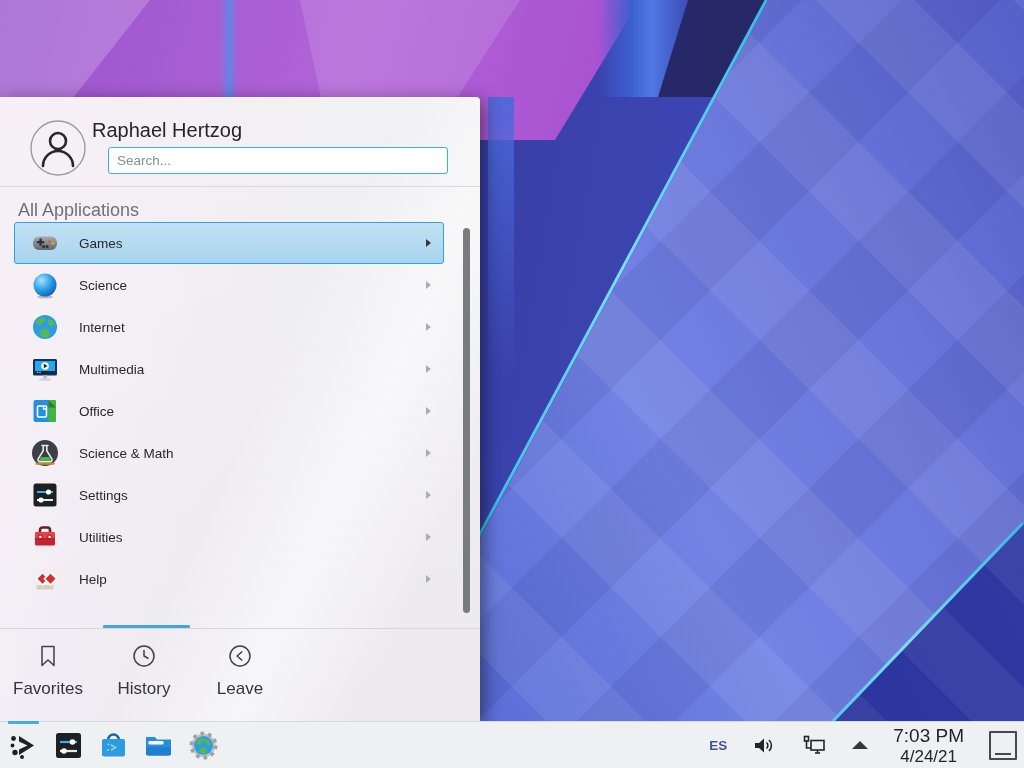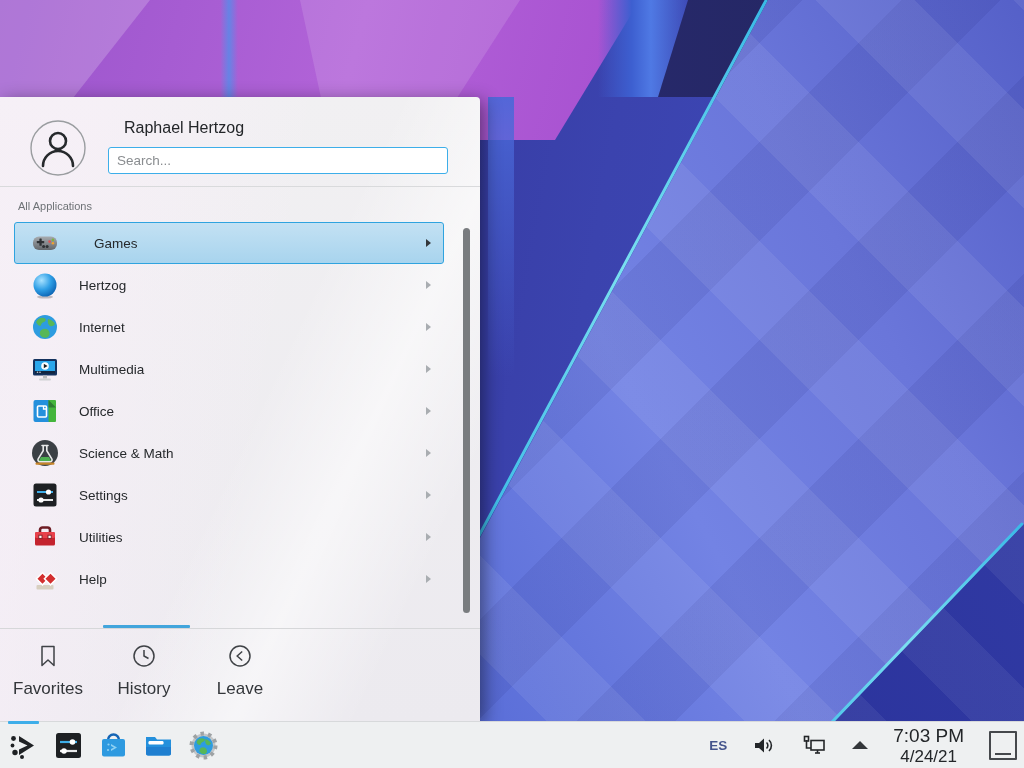--- a/index.html
+++ b/index.html
@@ -38,33 +38,33 @@
   
   .popup { position:absolute; left:0; top:97px; width:480px; height:624px;
     border-radius:0 4px 0 0; box-shadow:4px 4px 18px rgba(0,0,0,.45);
     background:
       linear-gradient(115deg, rgba(255,255,255,0) 52%, rgba(255,255,255,.55) 68%, rgba(255,255,255,0) 84%),
       linear-gradient(100deg, rgba(250,240,250,.55) 15%, rgba(244,240,246,0) 55%),
       linear-gradient(180deg,#f1f0f2,#eceaef);
     overflow:hidden; }
   .pop-header { position:absolute; left:0; top:0; width:100%; height:90px; border-bottom:1px solid #d9dadc; }
   .avatar { position:absolute; left:30px; top:23px; width:56px; height:56px; }
-  .user-name { position:absolute; left:124px; top:22px; font-size:16px; color:#232629;text-align:right; }
+  .user-name { position:absolute; left:92px; top:22px; font-size:20px; color:#232629;text-align:right; }
   .search-box { position:absolute; left:108px; top:50px; width:340px; height:27px;
     border:1px solid #3daee9; border-radius:3px; background:#fff; outline:none;
     padding:0 8px; font-size:13.5px; color:#a21caf; font-family:"Liberation Sans",sans-serif; }
   .search-box::placeholder { color:#8a8d90; }
-  .section-label { position:absolute; left:18px; top:103px; font-size:11px; color:#6e7276; }
+  .section-label { position:absolute; left:18px; top:103px; font-size:18px; color:#6e7276; }
 
   .list { position:absolute; left:0; top:119px; width:100%; height:412px; overflow:hidden; }
   .item { position:relative; margin:0 36px 0 14px; width:430px; height:42px; border:1px solid transparent;
     border-radius:3px; display:flex; align-items:center; cursor:default; }
   .item:first-child { margin-top:6px; }
   .item.sel { background:linear-gradient(180deg,#c3e1f3,#a8d4ee);
-    border:1px solid #2fa3df;gap:15px; }
+    border:1px solid #2fa3df; }
   .item .ic { width:28px; height:28px; margin-left:16px; flex:0 0 auto; }
   .item .lbl { margin-left:20px; font-size:13.5px; color:#26292c; }
   .arrow { position:absolute; right:12px; top:50%; margin-top:-4px; width:0; height:0;
     border-left:5px solid #a9adb1; border-top:4px solid transparent; border-bottom:4px solid transparent; }
   .item.sel .arrow { border-left-color:#33373a; }
 
   .vscroll { position:absolute; left:463px; top:131px; width:7px; height:385px;
     background:#797c7f; border-radius:4px; }
 
   .tab-indicator { position:absolute; left:103px; top:528px; width:87px; height:3px;
@@ -156,21 +156,21 @@
           <defs>
               <radialGradient id="sp" cx="35%" cy="30%" r="75%">
             <stop offset="0" stop-color="#a8e2ff"></stop>
                 <stop offset=".55" stop-color="#2f9fe6"></stop>
                 <stop offset="1" stop-color="#0c64b4"></stop>
               </radialGradient>
             </defs>
           <ellipse cx="14" cy="26" rx="8" ry="1.6" fill="rgba(0,0,0,.22)"></ellipse>
           <circle cx="14" cy="14" r="11.5" fill="url(#sp)"></circle>
         </svg>
-        <span class="lbl">Hertzog</span>
+        <span class="lbl">Science</span>
         <span class="arrow"></span>
       </div>
 
       <div class="item">
         <svg class="ic" viewBox="0 0 28 28">
           <circle cx="14" cy="14" r="12" fill="#2d9ce0"></circle>
           <path d="M5,9 q3,-5 8,-4 q3,1 1,3.5 q-4,1 -4,4 q-3,1 -5,-3.5z" fill="#57b757"></path>
           <path d="M17,6 q5,1 7,5 q-2,3 -5,2 q-3,-2 -2,-7z" fill="#57b757"></path>
           <path d="M12,16 q4,-1 6,2 q2,4 -2,6.5 q-5,1 -7,-3 q-1,-4 3,-5.5z" fill="#57b757"></path>
         </svg>

